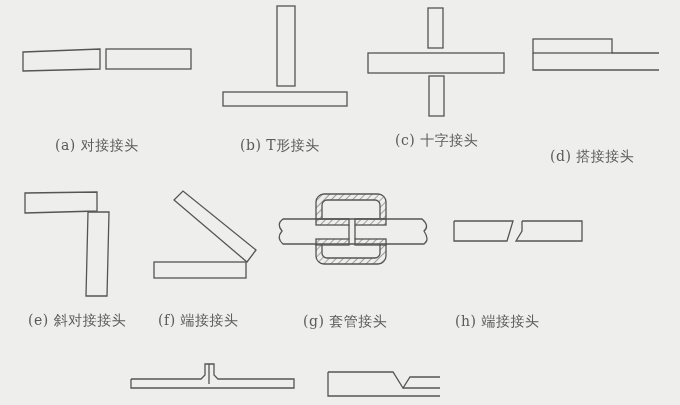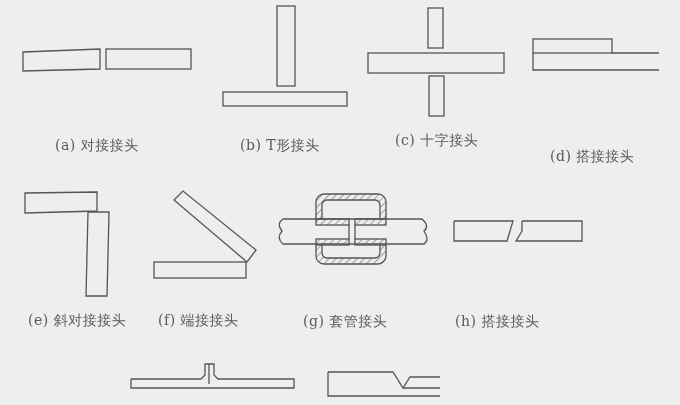--- a/index.html
+++ b/index.html
@@ -89,14 +89,14 @@
     </g>
   </svg>
 
   <span class="lbl" style="left:55px;top:137px">(a) 对接接头</span>
   <span class="lbl" style="left:240px;top:137px">(b) T形接头</span>
   <span class="lbl" style="left:395px;top:132px">(c) 十字接头</span>
   <span class="lbl" style="left:550px;top:148px">(d) 搭接接头</span>
   <span class="lbl" style="left:28px;top:312px">(e) 斜对接接头</span>
   <span class="lbl" style="left:303px;top:313px">(g) 套管接头</span>
   <span class="lbl" style="left:158px;top:312px">(f) 端接接头</span>
-  <span class="lbl" style="left:455px;top:313px">(h) 搭接接头</span>
+  <span class="lbl" style="left:455px;top:313px">(h) 端接接头</span>
 </div>
 
 </body></html>

